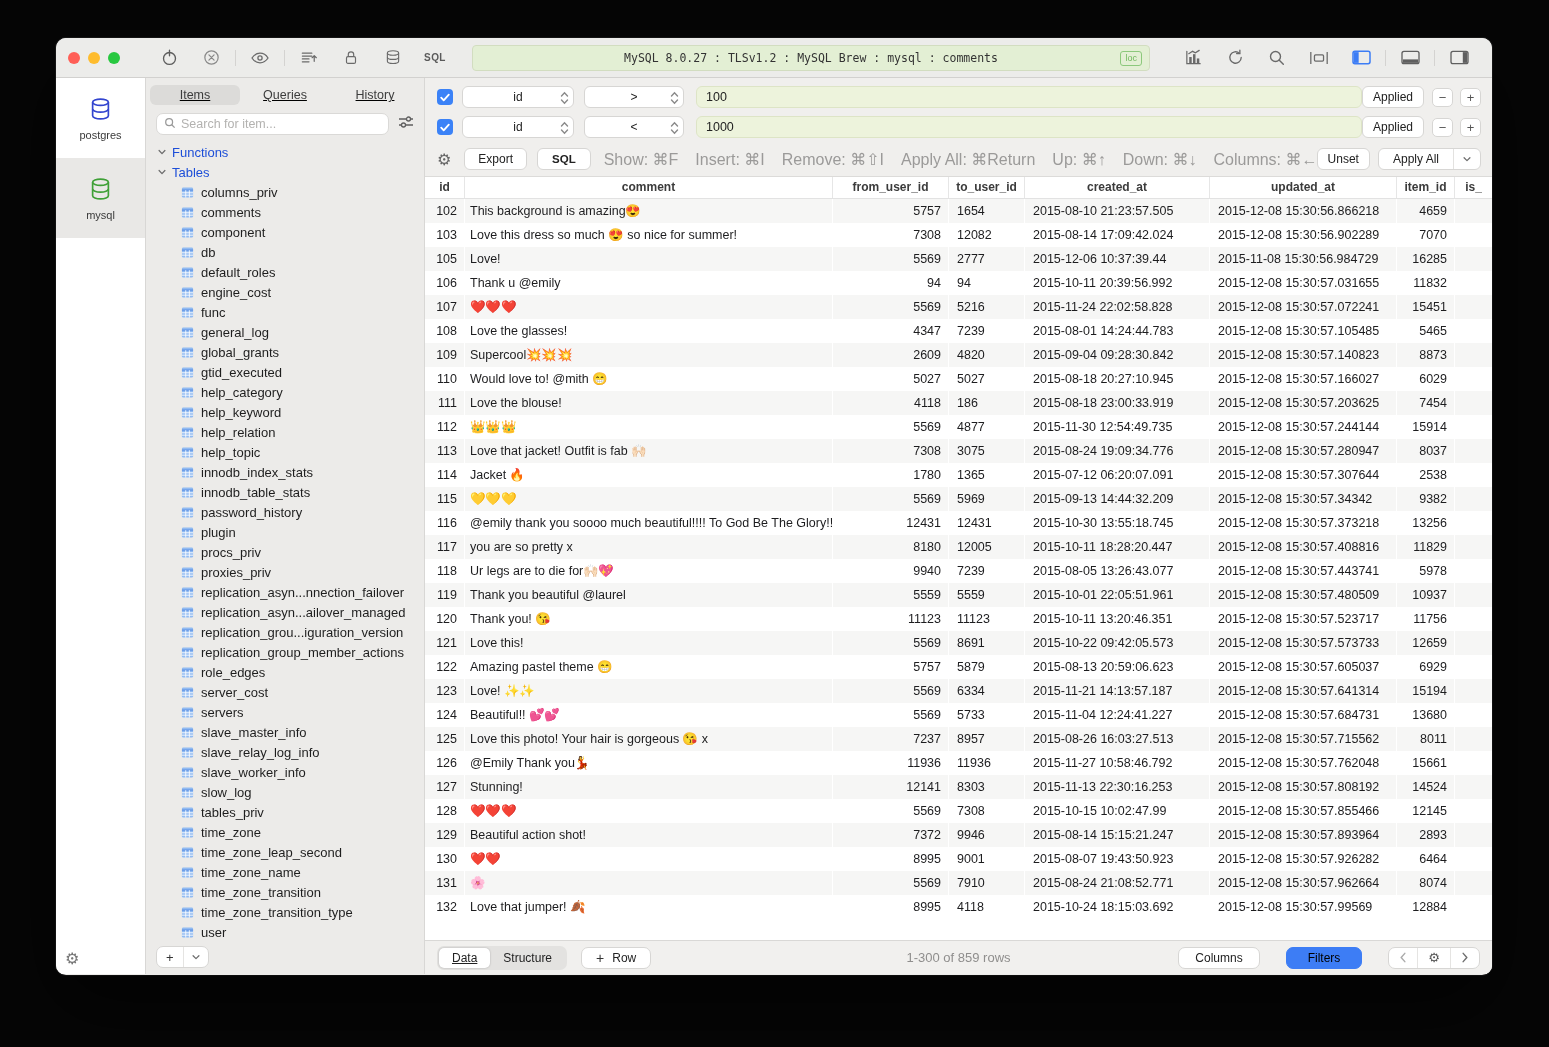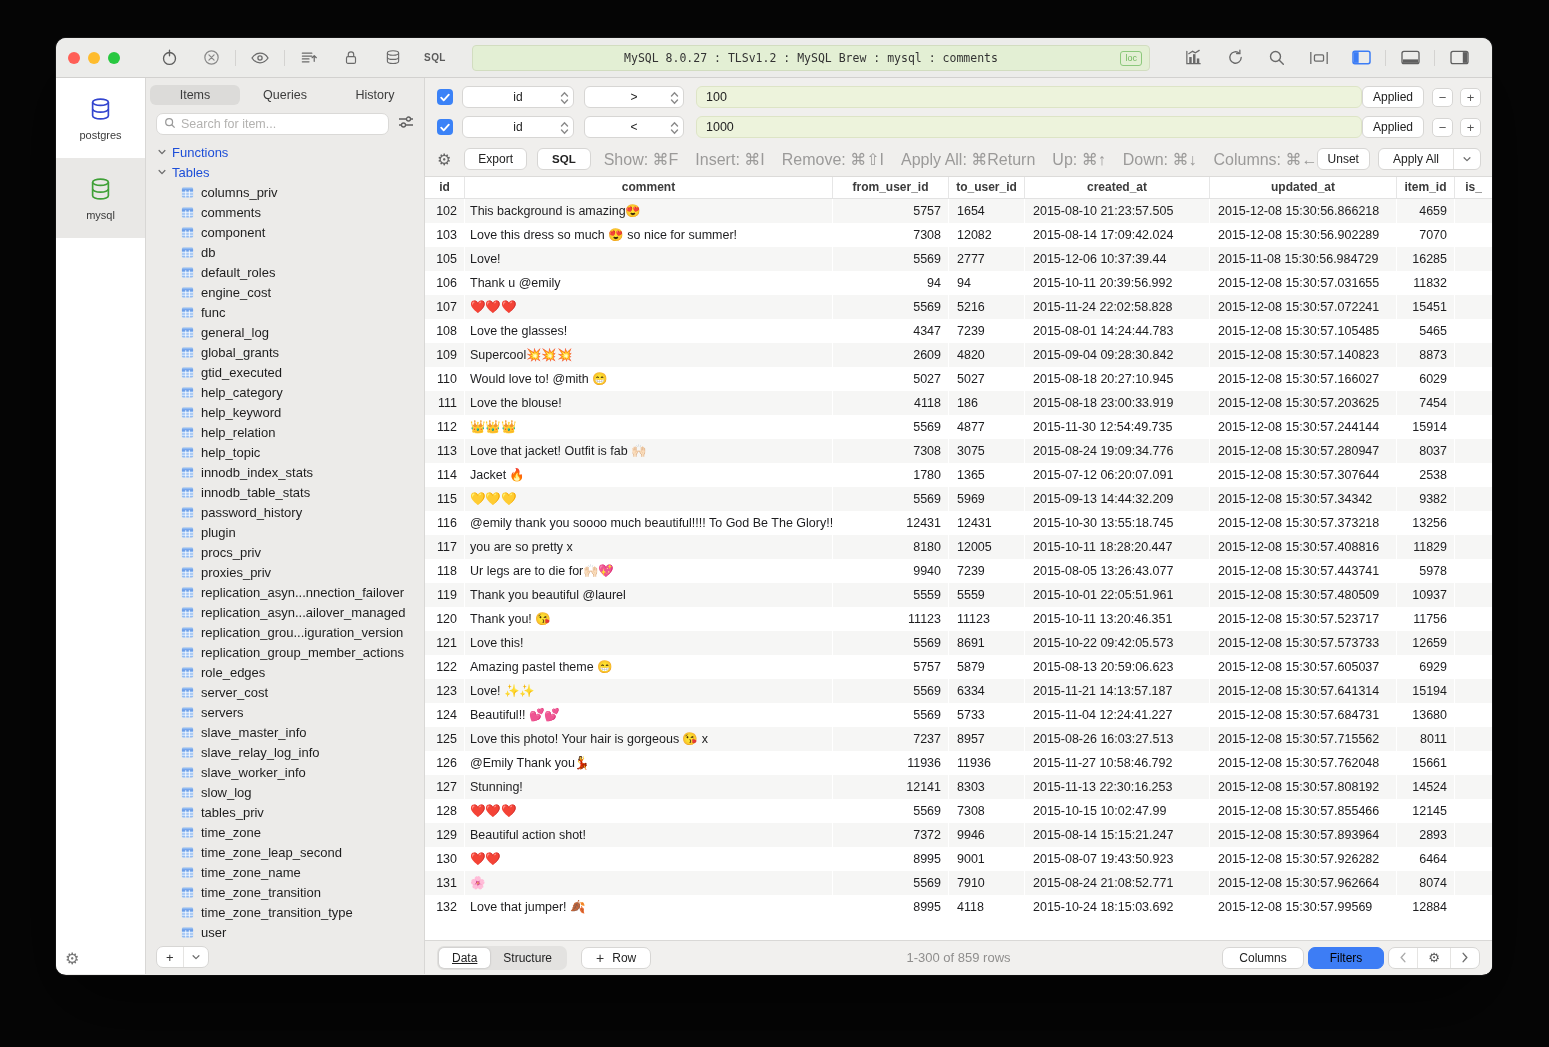--- a/index.html
+++ b/index.html
@@ -32,21 +32,21 @@
   .strip { width:90px; background:#fff; border-right:1px solid #d8d7d5; position:relative; flex:none; }
   .conn-cell { height:80px; display:flex; flex-direction:column; align-items:center;
     justify-content:center; gap:6px; }
   .conn-cell.active { background:#e9e8e6; }
   .conn-label { font-size:11px; color:#3a3a3a; }
   .strip-gear { position:absolute; left:9px; bottom:6px; font-size:16px; color:#777;
     font-family:"DejaVu Sans", sans-serif; }
 
   .sidebar { width:279px; background:#ecebe9; border-right:1px solid #d8d7d5;
     display:flex; flex-direction:column; flex:none; }
-  .sb-tabs { display:flex; padding:7px 4px 3px; }
+  .sb-tabs { display:flex; padding:7px 4px 3px;text-decoration:underline; }
   .sb-tab { flex:1; text-align:center; font-size:12.5px; color:#3c3c3c; padding:3px 0;
     border-radius:6px; }
   .sb-tab.active { background:#dcdbd9; }
   .sb-search { display:flex; align-items:center; margin:5px 10px 2px; gap:9px; }
   .search-field { flex:1; height:22px; background:#fff; border:1px solid #dad9d7;
     border-radius:7px; display:flex; align-items:center; padding:0 7px; gap:5px; }
   .search-field input { border:none; outline:none; background:transparent; font-size:12.5px;
     width:100%; color:#222; font-family:"Liberation Sans", sans-serif; }
   .search-field input::placeholder { color:#b3b2b0; }
   .tree { flex:1; overflow:hidden; margin-top:5px; }
@@ -120,21 +120,21 @@
   .bottombar { height:34px; background:#f1f0ee; border-top:1px solid #d9d8d6; display:flex;
     align-items:center; padding:0 12px; position:relative; flex:none; }
   .seg { display:flex; background:#e3e2e0; border-radius:7px; padding:2px; height:24px; }
   .seg-item { padding:0 13px; font-size:12px; color:#222; display:flex; align-items:center;
     border-radius:5px; }
   .seg-item.active { background:#fff; box-shadow:0 0 2px rgba(0,0,0,.25);text-decoration:underline; }
   .row-btn { margin-left:14px; border-radius:7px; padding:0 14px; gap:8px; }
   .row-plus { font-size:14px; color:#333; }
   .count { position:absolute; left:0; right:0; text-align:center; color:#8f8e8d;
     font-size:13px; pointer-events:none; }
-  .bb-right { margin-left:auto; display:flex; gap:4px; align-items:center; z-index:1;text-align:center; }
+  .bb-right { margin-left:auto; display:flex; gap:26px; align-items:center; z-index:1;text-align:center; }
   .columns-btn { padding:0 16px; border-radius:7px; }
   .filters-btn { background:#3d7df5; border-color:#3d7df5; color:#000000; padding:0 21px; border-radius:7px; }
   .pager { display:flex; background:#fff; border:1px solid #d7d6d4; border-radius:7px; height:22px; }
   .pg { padding:0 10px; display:flex; align-items:center; height:100%; }
   .pg + .pg { border-left:1px solid #e5e4e2; }
   .pg .gear-glyph { font-size:13px; color:#555; font-family:"DejaVu Sans", sans-serif; }
 </style>
 </head>
 <body>
 

